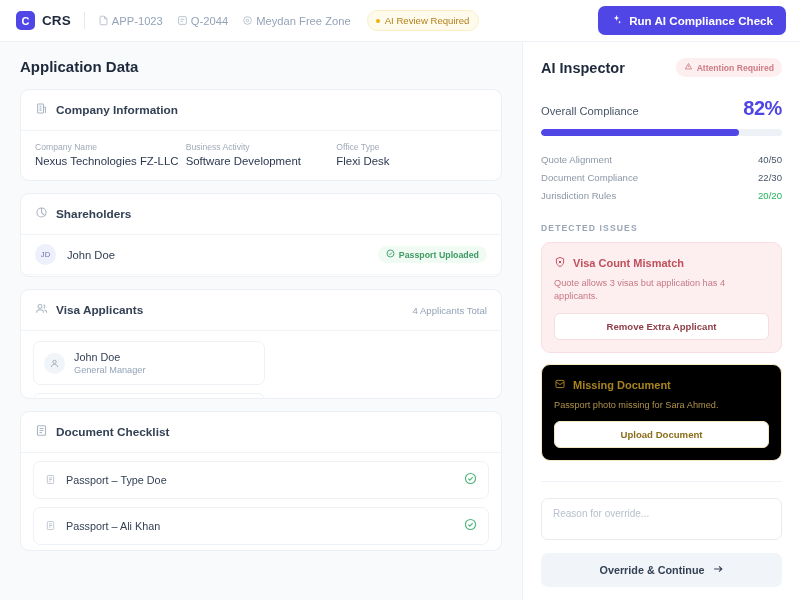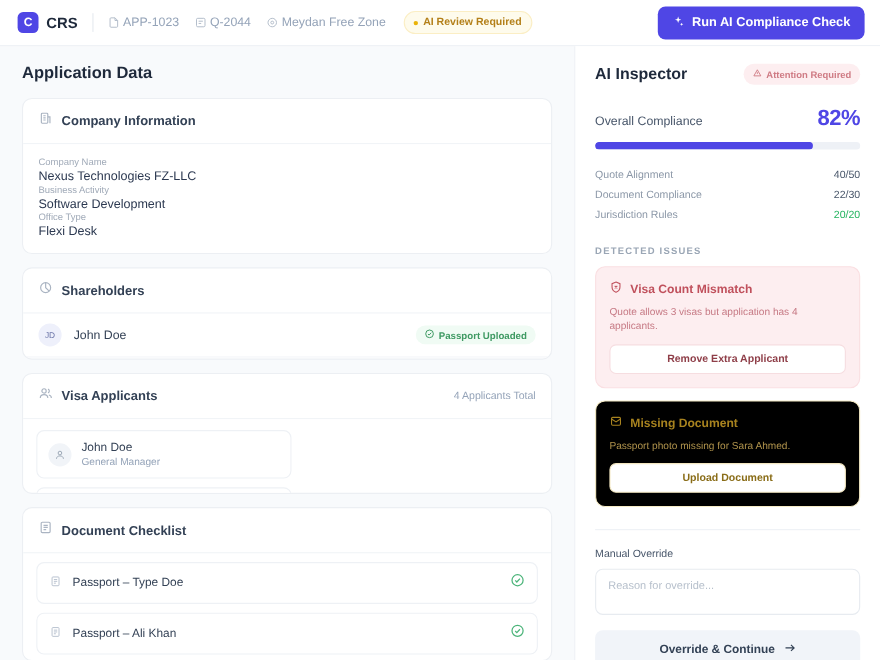--- a/index.html
+++ b/index.html
@@ -31,21 +31,21 @@
   .brand-name { font-size: 13.5px; font-weight: bold; color: #1e293b; letter-spacing: .1px; }
   .vsep { width: 1px; height: 17px; background: #e5e9ef; margin: 0 13px; }
 
   .crumbs { display: flex; align-items: center; gap: 14px; }
   .crumb { display: flex; align-items: center; gap: 3px; font-size: 11.2px; color: #94a3b8; }
   .crumb svg { display: block; }
 
   .pill-review {
     display: flex; align-items: center; gap: 5px;
     background: #fefbec; border: 1px solid #fbeec4;
-    color: #b4801a; font-size: 9.6px; font-weight: bold;
+    color: #b4801a; font-size: 9.6px; font-weight: normal;
     border-radius: 999px; padding: 4px 9px 4px 8px;
     margin-left: 16px;
   }
   .dot-amber { width: 4px; height: 4px; border-radius: 50%; background: #eab308; }
 
   .spacer { flex: 1; }
   .btn-run {
     display: flex; align-items: center; gap: 7px;
     background: #4f46e5; color: #fff;
     font-size: 11.6px; font-weight: bold;
@@ -70,21 +70,21 @@
     border-radius: 9px; margin-bottom: 12px; overflow: hidden;
   }
   .card-head {
     display: flex; align-items: center; justify-content: space-between;
     padding: 11px 14px; border-bottom: 1px solid #f1f4f7;
   }
   .card-head-left { display: flex; align-items: center; gap: 8px; }
   .card-title { font-size: 11.8px; font-weight: bold; color: #334155; }
   .card-meta { font-size: 9.6px; color: #94a3b8; }
 
-  .kv-row { display: flex; padding: 11px 14px 13px 14px; flex-direction: column; }
+  .kv-row { display: flex; padding: 11px 14px 13px 14px; }
   .kv { flex: 1; }
   .kv-label { font-size: 8.6px; color: #a0aab8; margin-bottom: 3px; }
   .kv-value { font-size: 11.4px; color: #2b3850; }
 
   
   .sh-row {
     display: flex; align-items: center; justify-content: space-between;
     padding: 9px 14px; border-bottom: 1px solid #f4f6f9;
   }
   .sh-row:last-child { border-bottom: none; }
@@ -458,21 +458,20 @@
           </svg>
         </span>
         <span class="issue-title">Missing Document</span>
       </div>
       <div class="issue-desc">Passport photo missing for Sara Ahmed.</div>
       <div class="issue-btn">Upload Document</div>
     </div>
 
     <div class="divider"></div>
 
-    <div class="ov-label">Manual Override</div>
     <textarea class="ov-input" placeholder="Reason for override..." style=""></textarea>
     <button class="ov-btn">
       <span>Override &amp; Continue</span>
       <span>
         <svg width="12" height="12" viewBox="0 0 16 16" fill="none" stroke="#334155" stroke-width="1.4">
           <path d="M2.8 8h10.4M9.4 4.4L13.2 8l-3.8 3.6"></path>
         </svg>
       </span>
     </button>
   </div>

